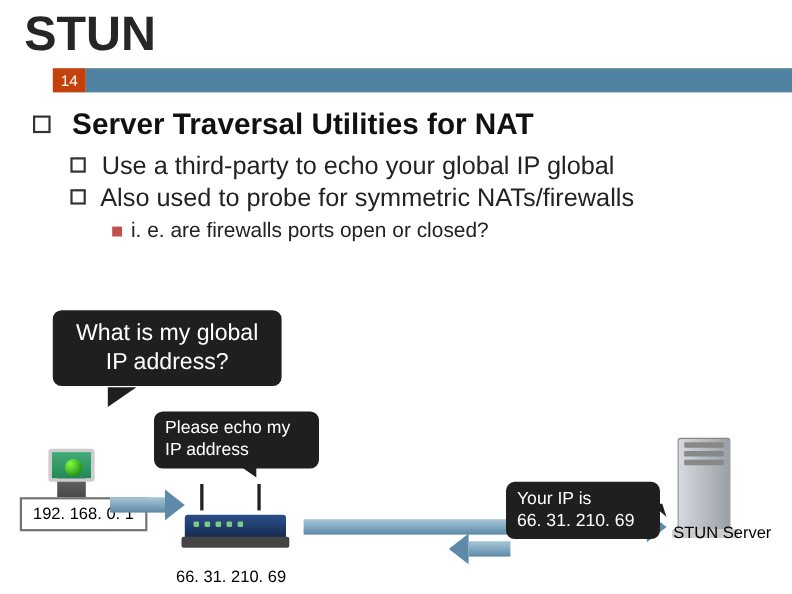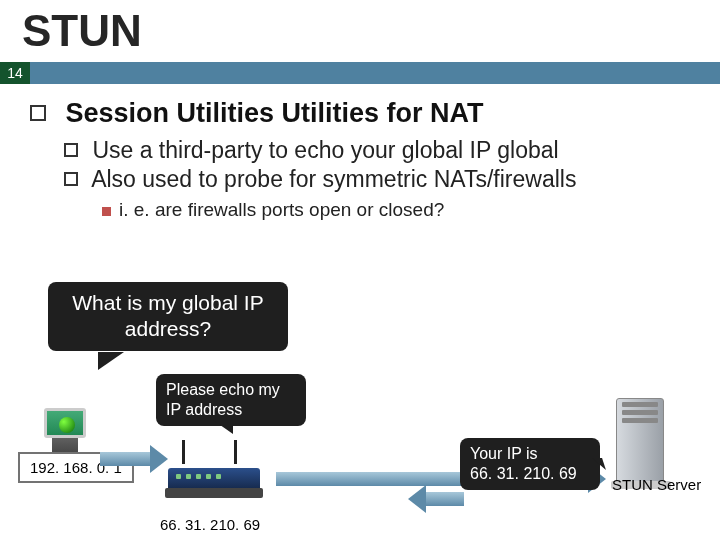--- a/index.html
+++ b/index.html
@@ -1,38 +1,38 @@
 <!DOCTYPE html>
 <html><head>
 <meta charset="utf-8">
 <style>
   * { box-sizing: border-box; margin: 0; padding: 0; }
   body { width: 720px; height: 540px; font-family: Arial, sans-serif; background: #fff; position: relative; overflow: hidden; }
   .title { font-size: 44px; font-weight: bold; color: #262626; padding: 6px 22px 2px; }
   .bar-row { display: flex; height: 22px; margin-top: 4px; }
-  .bar-red { width: 30px; background: #14532d; color: #fff; font-size: 14px; display: flex; align-items: center; justify-content: center; }
+  .bar-red { width: 30px; background: #c2410c; color: #fff; font-size: 14px; display: flex; align-items: center; justify-content: center; margin-left: 48px; }
   .bar-teal { flex: 1; background: #4f81a0; }
   .content { padding: 14px 30px 0 30px; }
   .lvl1 { font-size: 27px; color: #111; margin-bottom: 8px; }
   .lvl1::before { content: ""; display: inline-block; width: 12px; height: 12px; border: 2px solid #333; margin-right: 12px; vertical-align: 1px; }
   .lvl2 { font-size: 23px; color: #222; margin-left: 34px; margin-top: 2px; }
   .lvl2::before { content: ""; display: inline-block; width: 10px; height: 10px; border: 2px solid #333; margin-right: 8px; vertical-align: 1px; }
   .lvl3 { font-size: 19px; color: #222; margin-left: 72px; margin-top: 6px; }
   .lvl3::before { content: ""; display: inline-block; width: 9px; height: 9px; background: #c0504d; margin-right: 8px; vertical-align: 0; }
   .stage { position: absolute; left: 18px; top: 290px; width: 690px; height: 240px; }
 
   
   .bubble { position: absolute; background: #1f1f1f; color: #fff; border-radius: 8px; padding: 8px 14px; font-size: 21px; line-height: 1.25; text-align: center; }
   .bubble.sm { font-size: 16px; padding: 6px 10px; text-align: left; }
   .tail { position: absolute; width: 0; height: 0; border-style: solid; }
 
-  .think { left: 30px; top: -8px; width: 240px; }
+  .think { left: 30px; top: -8px; width: 208px; }
   .think-t1 { left: 80px; top: 62px; border-width: 18px 26px 0 0; border-color: #1f1f1f transparent transparent transparent; }
 
-  .ask { left: 138px; top: 84px; width: 150px; }
+  .ask { left: 122px; top: 84px; width: 150px; }
   .ask-t { left: 195px; top: 130px; border-width: 14px 0 0 20px; border-color: #1f1f1f transparent transparent transparent; }
 
   .ans { left: 442px; top: 148px; width: 140px; text-align: center; }
   .ans-t { left: 576px; top: 168px; border-width: 0 10px 12px 0; border-color: transparent #1f1f1f transparent transparent; transform: skewX(18deg); }
 
   .ipbox { position: absolute; left: 0; top: 162px; border: 2px solid #737373; background: #fff; padding: 5px 10px; font-size: 15px; }
   .router-label { position: absolute; left: 142px; top: 226px; font-size: 15px; }
   .server-label { position: absolute; left: 594px; top: 186px; font-size: 15px; white-space: nowrap; }
 
   
@@ -70,21 +70,21 @@
 
 <div class="title">STUN</div>
 
 <div class="bar-row">
   <div class="bar-red">14</div>
   <div class="bar-teal"></div>
 </div>
 
 <div class="content">
   <div class="lvl1">
-    <b>Session Utilities Utilities for NAT</b>
+    <b>Server Traversal Utilities for NAT</b>
   </div>
   <div class="lvl2">
     <span>Use</span><span> a third-party to echo your global IP global</span>
   </div>
   <div class="lvl2">
     <span>Also</span><span> used to probe for symmetric NATs/firewalls</span>
   </div>
   <div class="lvl3">i. e. are firewalls ports open or closed?</div>
 </div>
 

